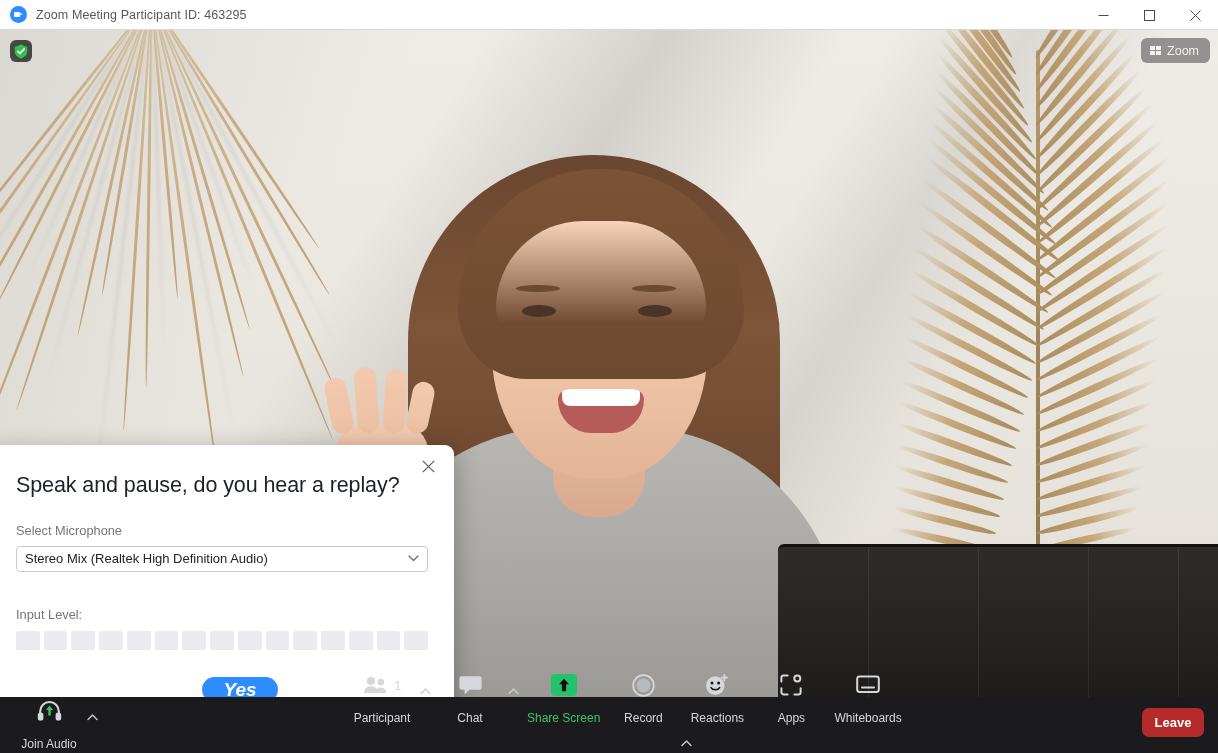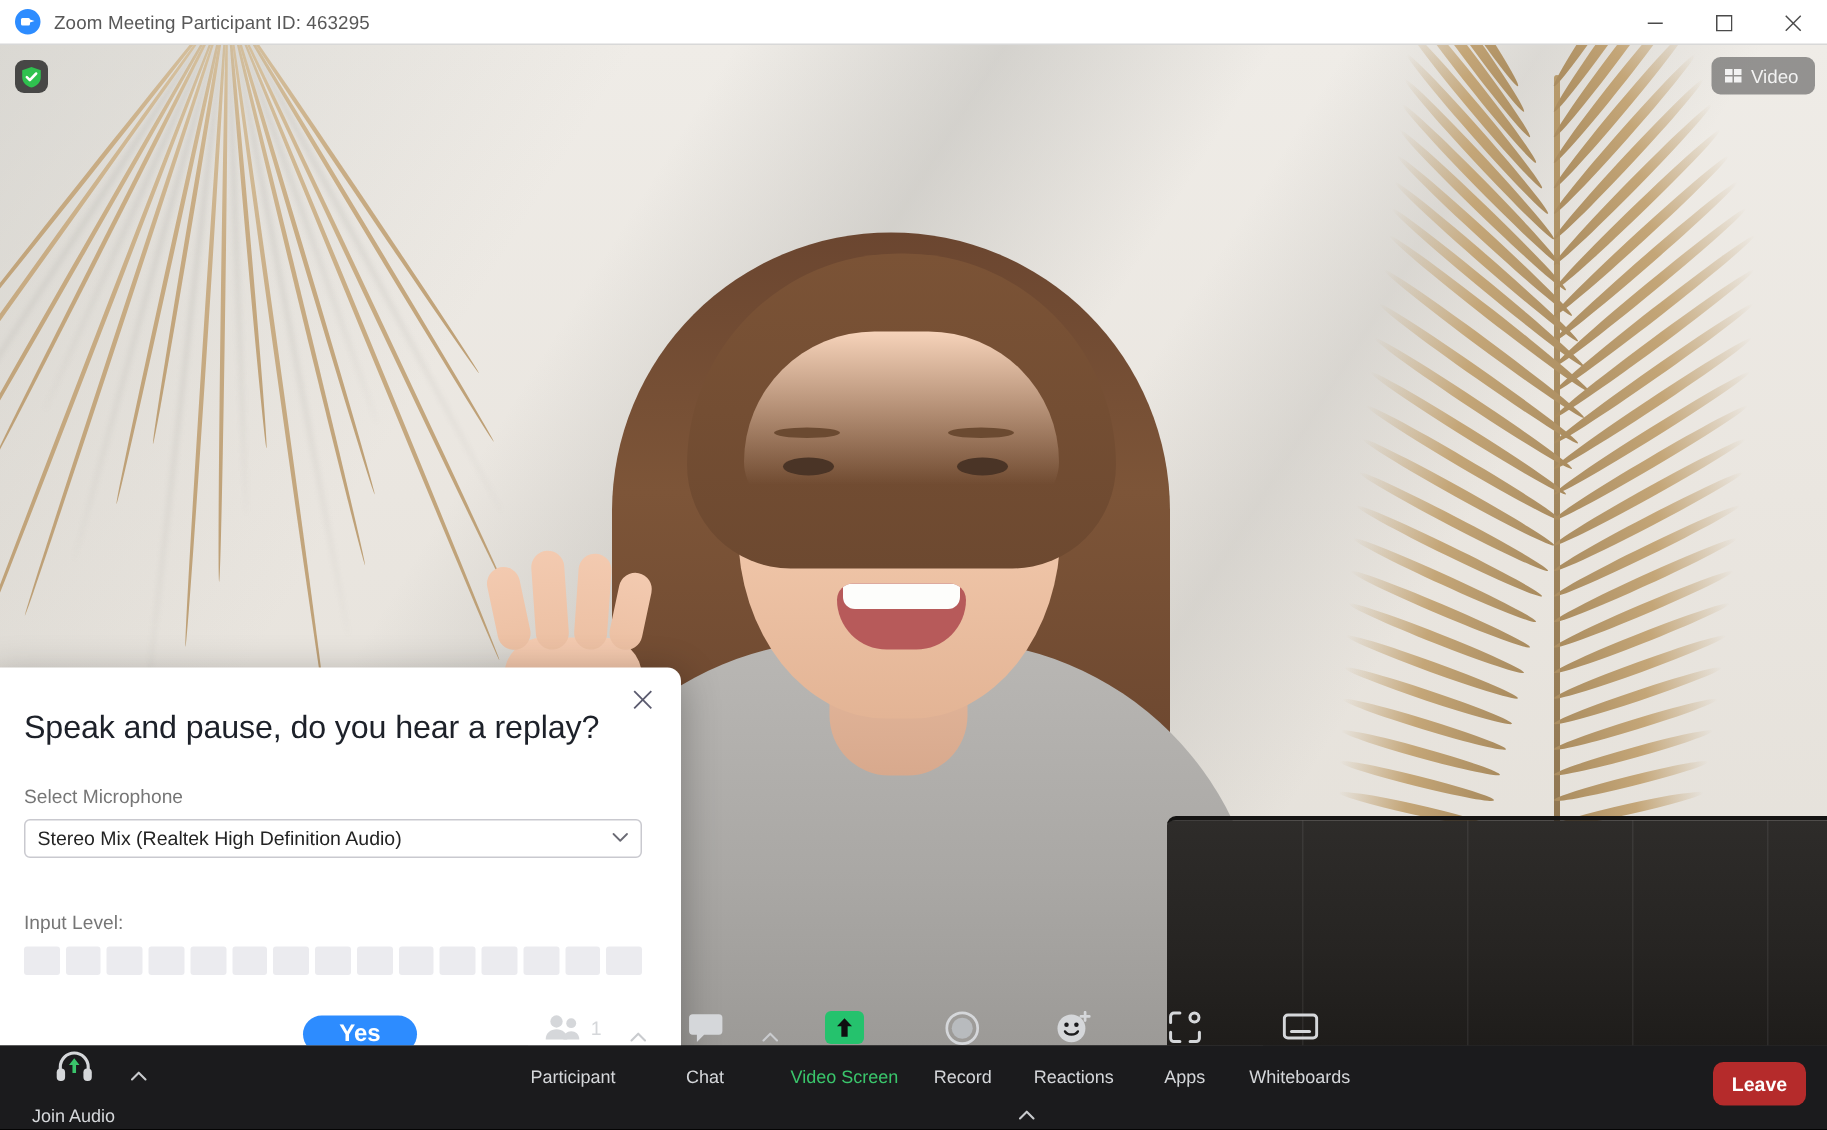--- a/index.html
+++ b/index.html
@@ -386,25 +386,26 @@
     position: absolute;
     left: 0; right: 0;
     bottom: 22px;
     display: flex;
     justify-content: center;
     gap: 16px;
     padding-left: 36px;
   }
   .btn {
     font-family: "Liberation Sans", sans-serif;
-    font-size: 16px;
+    font-size: 19px;
     border-radius: 14px;
     cursor: pointer;
     height: 25px;
     box-sizing: border-box;
+    font-style: italic;
   }
   .btn-primary {
     background: #2d8cff;
     color: #fff;
     border: none;
     font-weight: bold;
     width: 76px;
   }
   .btn-secondary {
     background: #fff;
@@ -654,21 +655,21 @@
       </svg>
     </div>
 
     <div class="view-btn">
       <span class="view-grid">
         <i></i>
           <i></i>
           <i></i>
           <i></i>
       </span>
-      <span>Video</span>
+      <span>Zoom</span>
     </div>
 
     <div class="dialog">
       <div class="dialog-close">
         <svg width="13" height="13" viewBox="0 0 13 13">
           <line x1="0.8" y1="0.8" x2="12.2" y2="12.2" stroke="#5a5a6e" stroke-width="1.2"></line>
           <line x1="12.2" y1="0.8" x2="0.8" y2="12.2" stroke="#5a5a6e" stroke-width="1.2"></line>
         </svg>
       </div>
 
@@ -766,21 +767,21 @@
         </div>
         <div style="display: flex;">
           <div class="tb-item">
             <div class="tb-icon">
               <span class="share-sq">
                 <svg width="12" height="14" viewBox="0 0 12 14">
                   <path d="M6 0.8 L11 6.2 H8.1 V13.2 H3.9 V6.2 H1 Z" fill="#0f0f10"></path>
                 </svg>
               </span>
             </div>
-            <div class="tb-label green">Video Screen</div>
+            <div class="tb-label green">Share Screen</div>
           </div>
         </div>
         <div style="display: flex;">
           <div class="tb-item">
             <div class="tb-icon">
               <svg width="23" height="23" viewBox="0 0 23 23">
                 <circle cx="11.5" cy="11.5" r="10.3" fill="none" stroke="#d5d7da" stroke-width="1.8"></circle>
                 <circle cx="11.5" cy="11.5" r="7" fill="#b8bbbe"></circle>
               </svg>
             </div>

